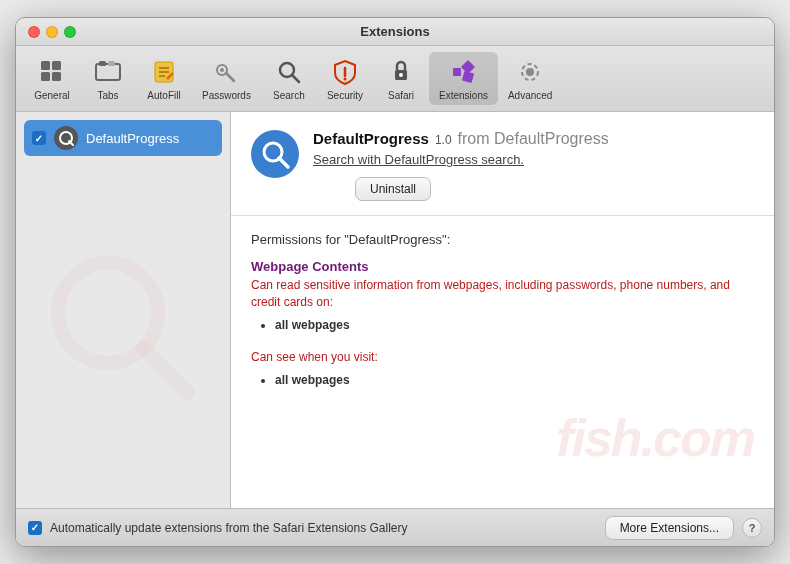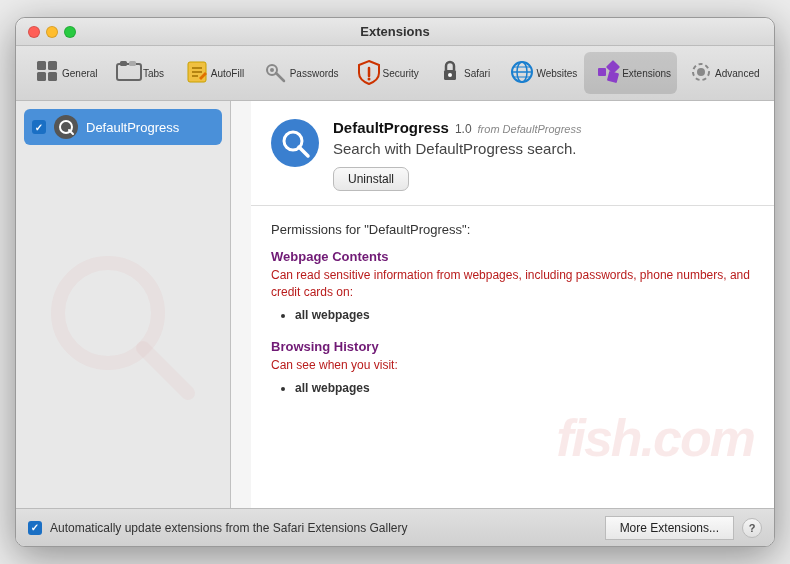--- a/index.html
+++ b/index.html
@@ -66,21 +66,21 @@
     .toolbar {
       background: linear-gradient(to bottom, #e4e4e4, #d4d4d4);
       border-bottom: 1px solid #bbb;
       display: flex;
       align-items: center;
       padding: 6px 8px;
       gap: 0;
     }
     .toolbar-item {
       display: flex;
-      flex-direction: row;
+      flex-direction: column;
       align-items: center;
       padding: 4px 10px;
       cursor: pointer;
       border-radius: 6px;
       min-width: 56px;
     }
     .toolbar-item.active {
       background: rgba(0,0,0,0.12);
     }
     .toolbar-icon {
@@ -95,21 +95,20 @@
     .toolbar-label {
       font-size: 10px;
       color: #333;
     }
 
     
     .main-content {
       display: flex;
       flex: 1;
       overflow: hidden;
-      gap: 20px;
     }
 
     
     .sidebar {
       width: 215px;
       background: #e8e8e8;
       border-right: 1px solid #c0c0c0;
       padding: 8px;
       overflow-y: auto;
       position: relative;
@@ -225,40 +224,41 @@
       font-weight: 700;
       color: #111;
     }
 
     .ext-version {
       font-size: 12px;
       color: #555;
     }
 
     .ext-from {
-      font-size: 11px;
+      font-size: 16px;
       color: #888;
-      font-style: italic;
     }
 
     .ext-description {
-      font-size: 15px;
+      font-size: 13px;
       color: #444;
       margin-top: 4px;
+      text-decoration: underline;
     }
 
     .uninstall-btn {
       margin-top: 10px;
       padding: 4px 14px;
       font-size: 12px;
       background: linear-gradient(to bottom, #f9f9f9, #e8e8e8);
       border: 1px solid #bbb;
       border-radius: 7px;
       cursor: pointer;
       color: #222;
+      margin-left: 42px;
     }
 
     .permissions-section {
       padding: 16px 20px;
     }
 
     .permissions-title {
       font-size: 13px;
       color: #333;
       margin-bottom: 12px;
@@ -340,21 +340,21 @@
       font-size: 12px;
       color: #333;
       flex: 1;
     }
 
     .more-btn {
       padding: 4px 14px;
       font-size: 12px;
       background: linear-gradient(to bottom, #f9f9f9, #e8e8e8);
       border: 1px solid #bbb;
-      border-radius: 0;
+      border-radius: 8px;
       cursor: pointer;
       color: #222;
     }
 
     .help-btn {
       width: 20px;
       height: 20px;
       border-radius: 50%;
       background: linear-gradient(to bottom, #f5f5f5, #e0e0e0);
       border: 1px solid #bbb;
@@ -429,20 +429,29 @@
       <div class="toolbar-icon">
         <svg class="svg-icon" viewBox="0 0 28 28" fill="none">
           <circle cx="10" cy="12" r="5" stroke="#888" stroke-width="2" fill="none"></circle>
           <line x1="14" y1="15" x2="22" y2="23" stroke="#888" stroke-width="2.5" stroke-linecap="round"></line>
           <circle cx="10" cy="12" r="2" fill="#888"></circle>
         </svg>
       </div>
       <span class="toolbar-label">Passwords</span>
     </div>
 
+    <div class="toolbar-item">
+      <div class="toolbar-icon">
+        <svg class="svg-icon" viewBox="0 0 28 28" fill="none">
+          <circle cx="12" cy="12" r="7" stroke="#555" stroke-width="2.5" fill="none"></circle>
+          <line x1="17" y1="17" x2="24" y2="24" stroke="#555" stroke-width="2.5" stroke-linecap="round"></line>
+        </svg>
+      </div>
+      <span class="toolbar-label">Search</span>
+    </div>
 
     <div class="toolbar-item">
       <div class="toolbar-icon">
         <svg class="svg-icon" viewBox="0 0 28 28" fill="none">
           <path d="M14 3 L24 7 L24 15 C24 20 19 24 14 26 C9 24 4 20 4 15 L4 7 Z" fill="none" stroke="#cc3300" stroke-width="2"></path>
           <line x1="14" y1="10" x2="14" y2="18" stroke="#cc3300" stroke-width="2.5" stroke-linecap="round"></line>
           <circle cx="14" cy="21" r="1.5" fill="#cc3300"></circle>
         </svg>
       </div>
       <span class="toolbar-label">Security</span>
@@ -452,32 +461,20 @@
       <div class="toolbar-icon">
         <svg class="svg-icon" viewBox="0 0 28 28" fill="none">
           <rect x="8" y="12" width="12" height="10" rx="1.5" fill="#555"></rect>
           <path d="M10 12 L10 8 C10 5.8 11.8 4 14 4 C16.2 4 18 5.8 18 8 L18 12" stroke="#555" stroke-width="2.5" fill="none"></path>
           <circle cx="14" cy="17" r="2" fill="white"></circle>
         </svg>
       </div>
       <span class="toolbar-label">Safari</span>
     </div>
 
-    <div class="toolbar-item">
-      <div class="toolbar-icon">
-        <svg class="svg-icon" viewBox="0 0 28 28" fill="none">
-          <circle cx="14" cy="14" r="10" stroke="#1a7fcf" stroke-width="2" fill="none"></circle>
-          <ellipse cx="14" cy="14" rx="5" ry="10" stroke="#1a7fcf" stroke-width="1.5" fill="none"></ellipse>
-          <line x1="4" y1="14" x2="24" y2="14" stroke="#1a7fcf" stroke-width="1.5"></line>
-          <line x1="5" y1="9" x2="23" y2="9" stroke="#1a7fcf" stroke-width="1"></line>
-          <line x1="5" y1="19" x2="23" y2="19" stroke="#1a7fcf" stroke-width="1"></line>
-        </svg>
-      </div>
-      <span class="toolbar-label">Websites</span>
-    </div>
 
     <div class="toolbar-item active">
       <div class="toolbar-icon">
         <svg class="svg-icon" viewBox="0 0 28 28" fill="none">
           <rect x="4" y="10" width="8" height="8" rx="1" fill="#8b3fc8"></rect>
           <rect x="14" y="4" width="10" height="10" rx="1" fill="#8b3fc8" transform="rotate(45 19 9)"></rect>
           <rect x="14" y="14" width="10" height="10" rx="1" fill="#8b3fc8" transform="rotate(15 19 19)"></rect>
         </svg>
       </div>
       <span class="toolbar-label">Extensions</span>
@@ -542,21 +539,20 @@
 
         <div class="perm-group">
           <div class="perm-group-title">Webpage Contents</div>
           <div class="perm-group-desc">Can read sensitive information from webpages, including passwords, phone numbers, and credit cards on:</div>
           <ul class="perm-list">
             <li>all webpages</li>
           </ul>
         </div>
 
         <div class="perm-group">
-          <div class="perm-group-title">Browsing History</div>
           <div class="perm-group-desc">Can see when you visit:</div>
           <ul class="perm-list">
             <li>all webpages</li>
           </ul>
         </div>
       </div>
 
       <div class="detail-watermark">fish.com</div>
 
     </div>

